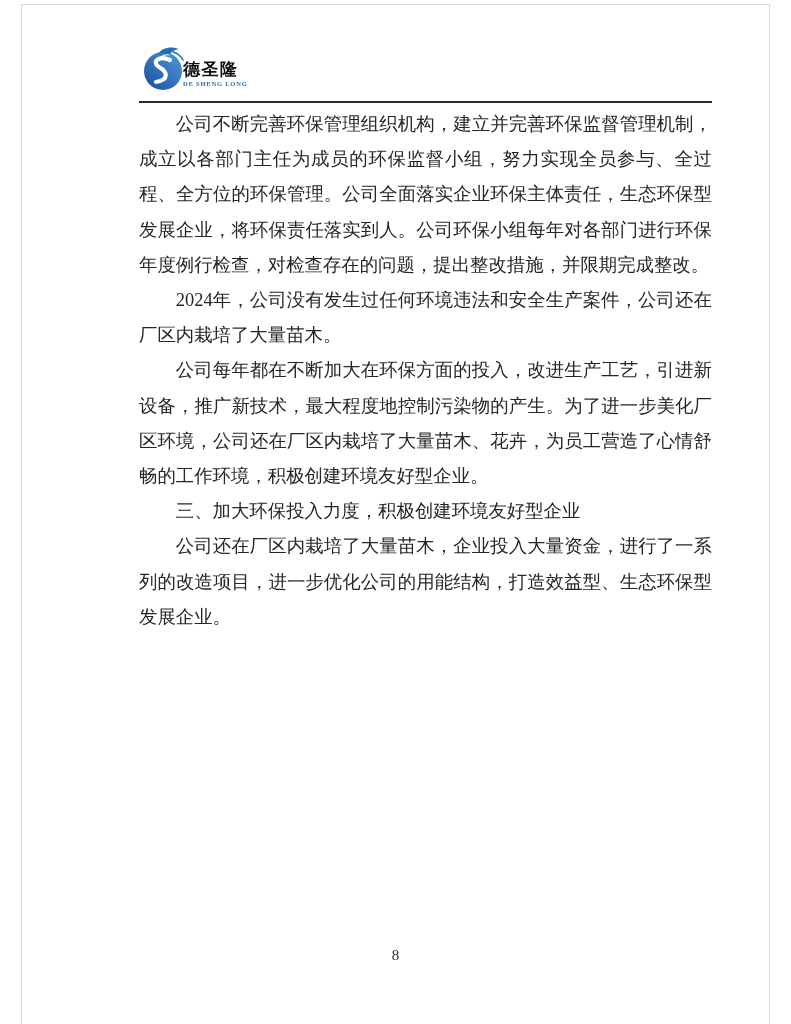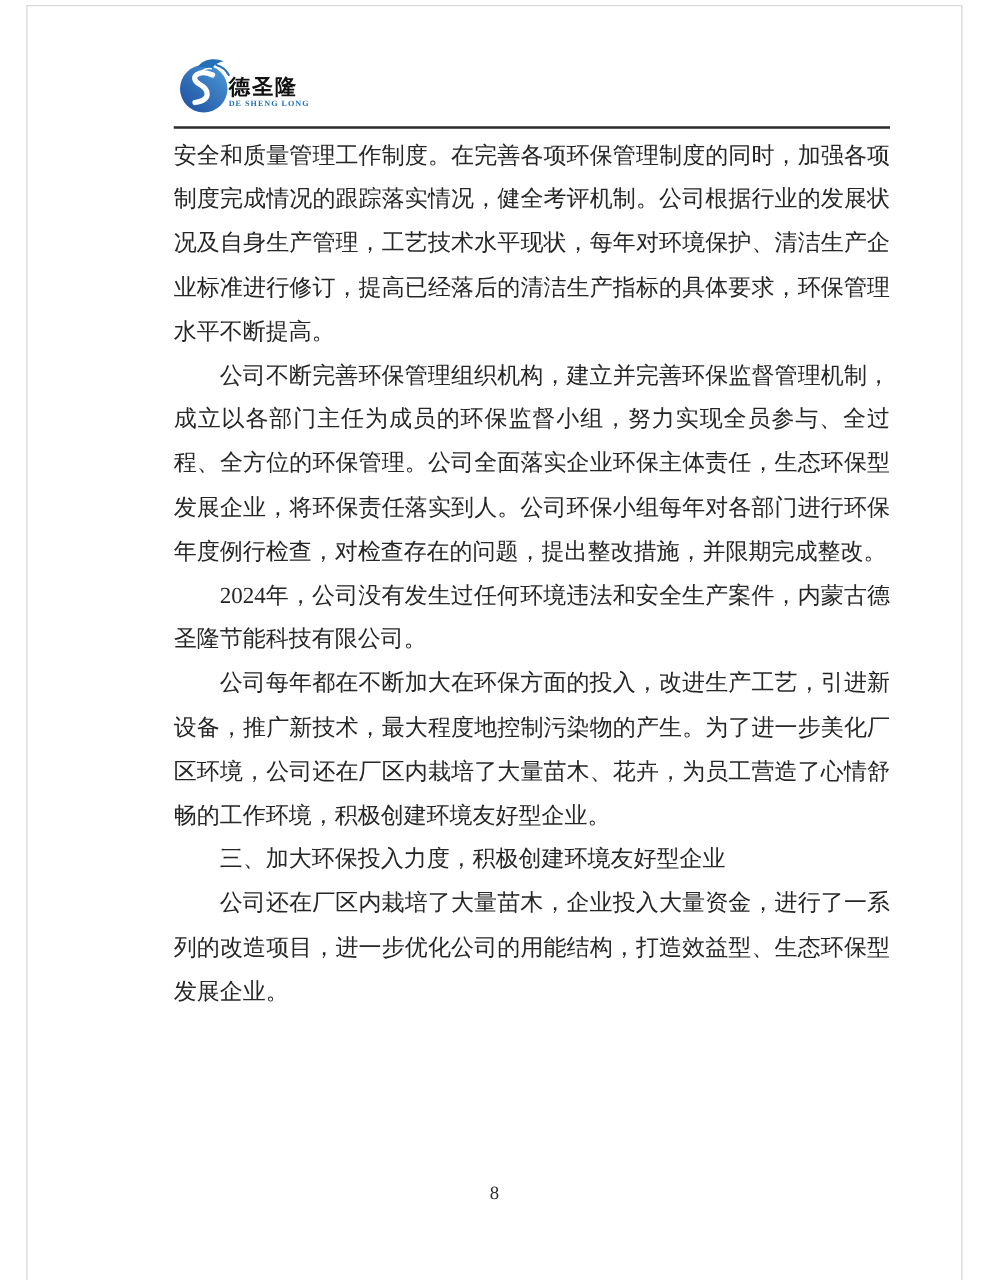--- a/index.html
+++ b/index.html
@@ -107,23 +107,22 @@
       <path d="M21 12 q4 -3 8 -2" stroke="#ffffff" stroke-width="1.2" fill="none" stroke-linecap="round"></path>
     </svg>
   </div>
   <div class="logo-text">
     <span class="logo-cn">德圣隆</span>
     <span class="logo-en">DE SHENG LONG</span>
   </div>
   <div class="header-rule"></div>
 
   <div class="body-text">
-      <p class="">安全和质量管理工作制度。在完善各项环保管理制度的同时，加强各项制度完成情况的跟踪落实情况，健全考评机制。公司根据行业的发展状况及自身生产管理，工艺技术水平现状，每年对环境保护、清洁生产企业标准进行修订，提高已经落后的清洁生产指标的具体要求，环保管理水平不断提高。</p>
       <p class="indent">公司不断完善环保管理组织机构，建立并完善环保监督管理机制，成立以各部门主任为成员的环保监督小组，努力实现全员参与、全过程、全方位的环保管理。公司全面落实企业环保主体责任，生态环保型发展企业，将环保责任落实到人。公司环保小组每年对各部门进行环保年度例行检查，对检查存在的问题，提出整改措施，并限期完成整改。</p>
-      <p class="indent">2024年，公司没有发生过任何环境违法和安全生产案件，内蒙古德圣隆节能科技有限公司。</p>
+      <p class="indent">2024年，公司没有发生过任何环境违法和安全生产案件，公司还在厂区内栽培了大量苗木。</p>
       <p class="indent">公司每年都在不断加大在环保方面的投入，改进生产工艺，引进新设备，推广新技术，最大程度地控制污染物的产生。为了进一步美化厂区环境，公司还在厂区内栽培了大量苗木、花卉，为员工营造了心情舒畅的工作环境，积极创建环境友好型企业。</p>
       <p class="indent">三、加大环保投入力度，积极创建环境友好型企业</p>
       <p class="indent">公司还在厂区内栽培了大量苗木，企业投入大量资金，进行了一系列的改造项目，进一步优化公司的用能结构，打造效益型、生态环保型发展企业。</p>
     </div>
 
   <div class="footer">
     <span class="page-number">8</span>
   </div>
 
 </div>

